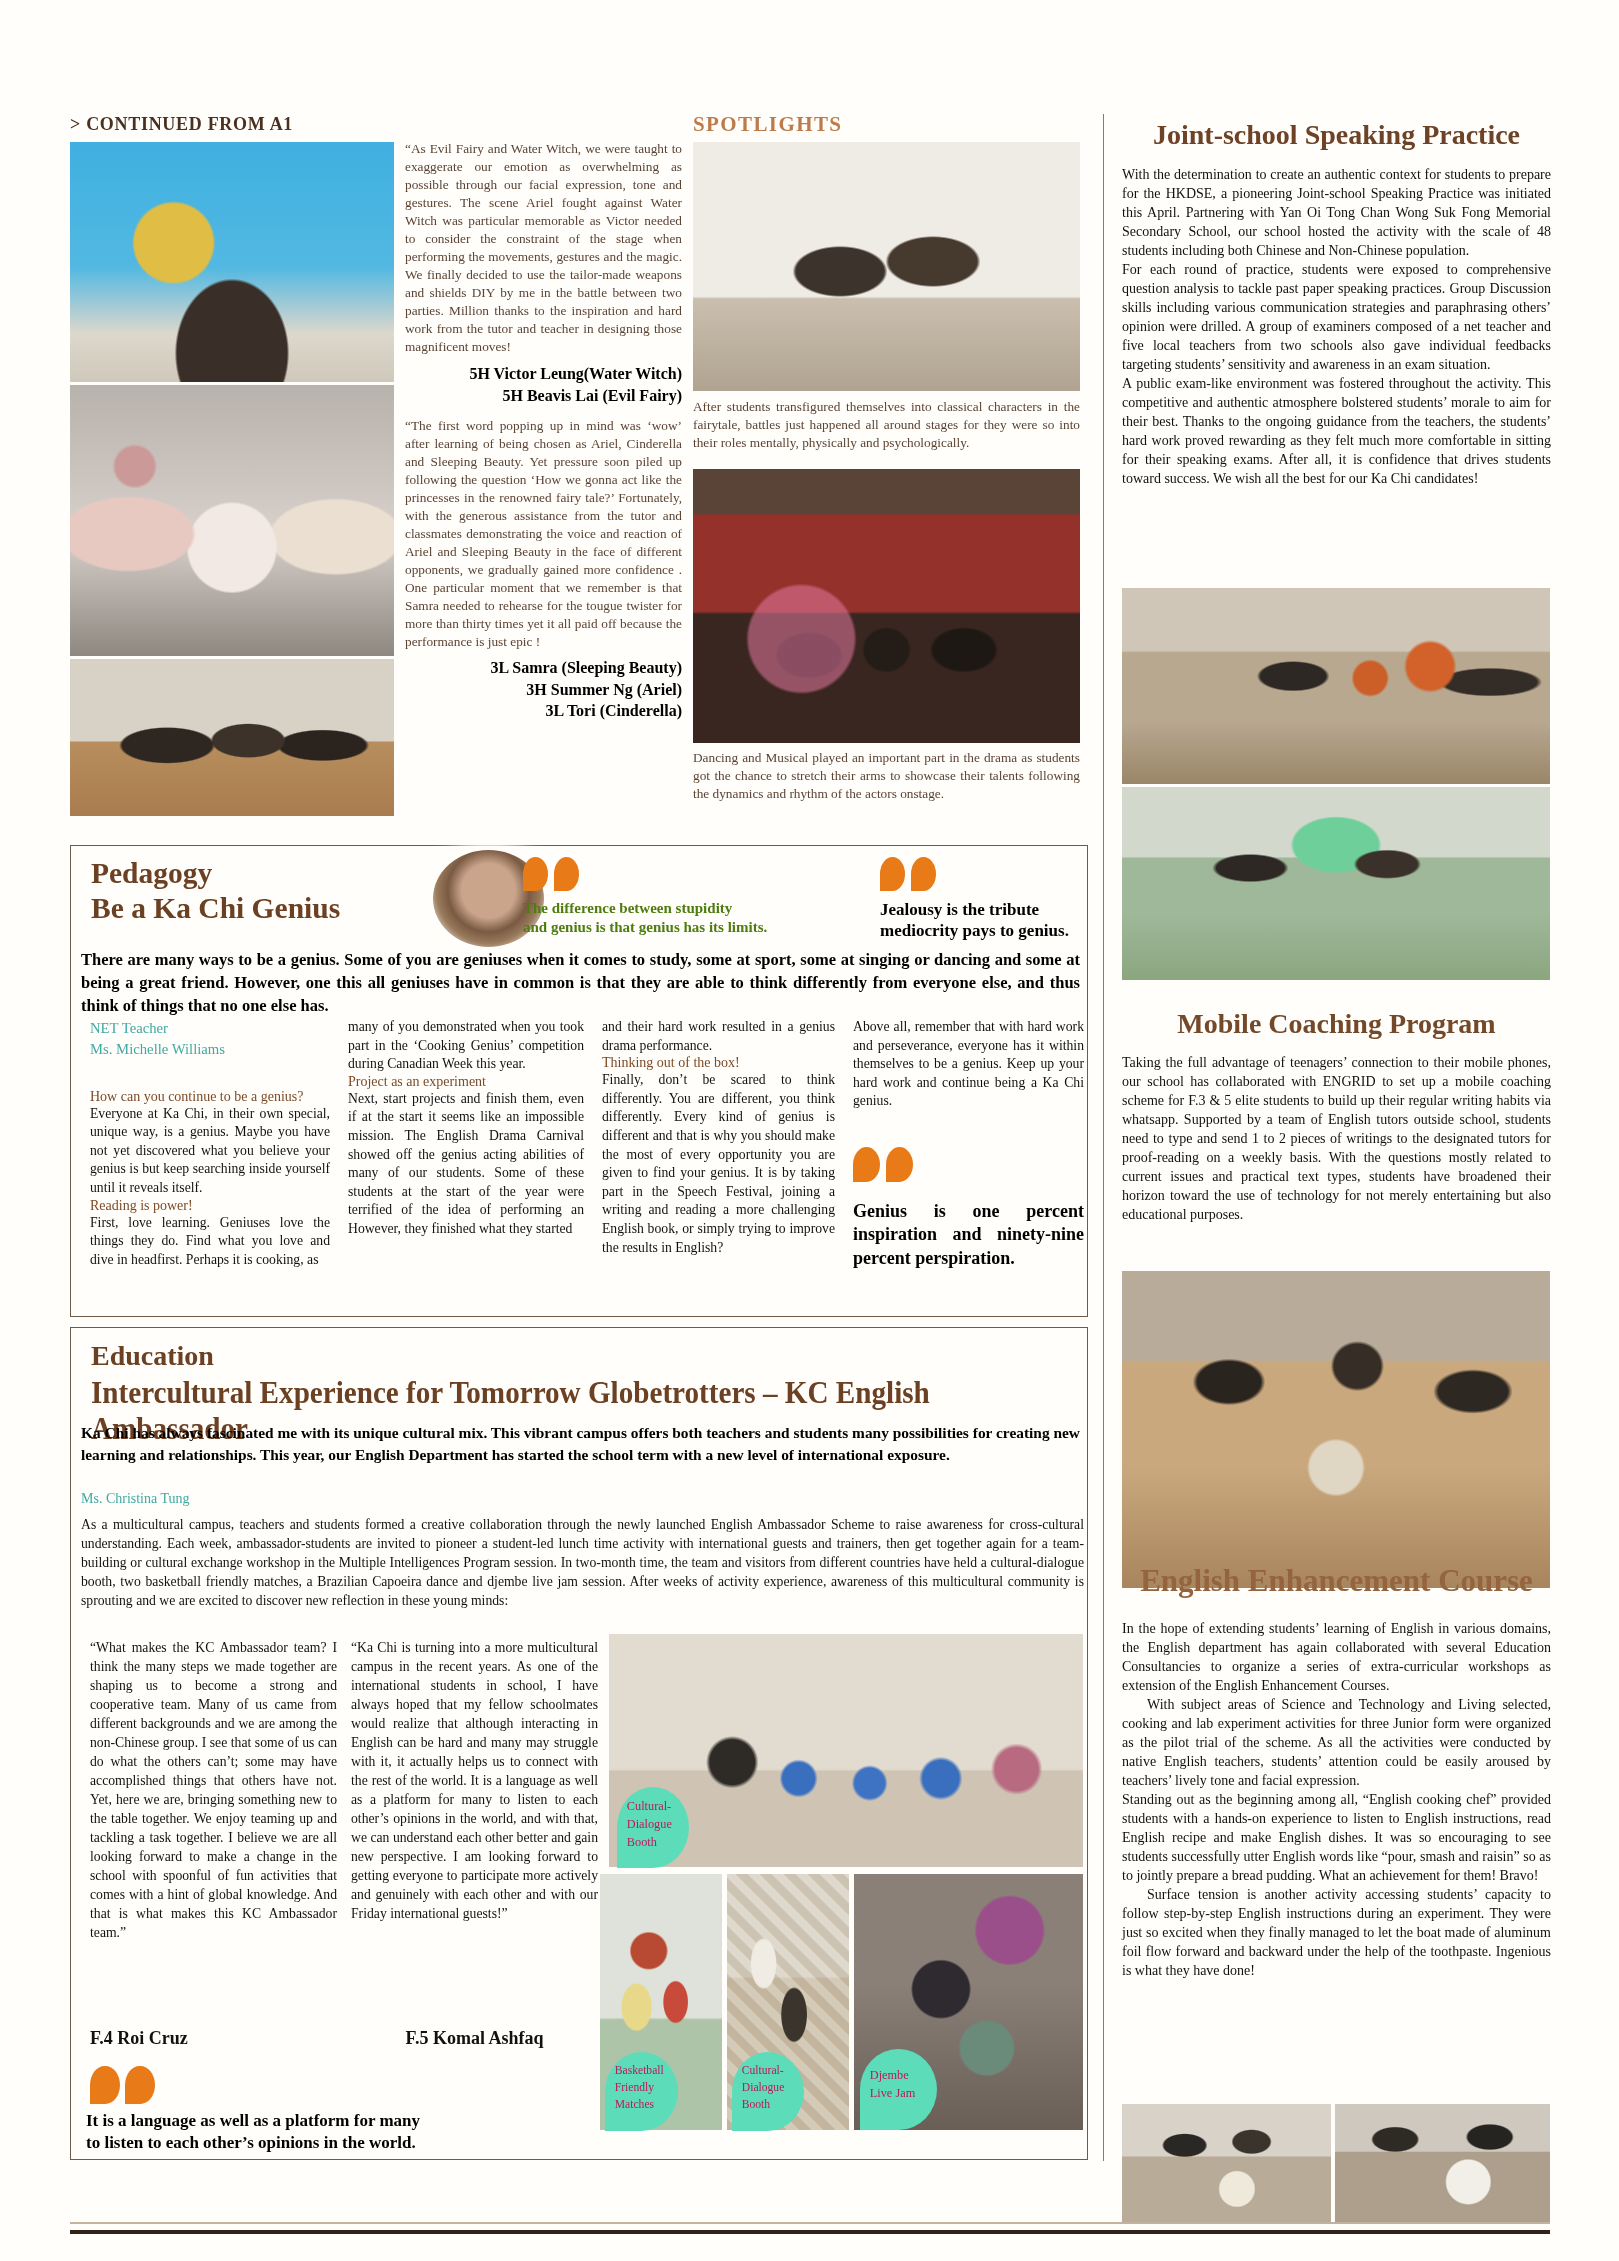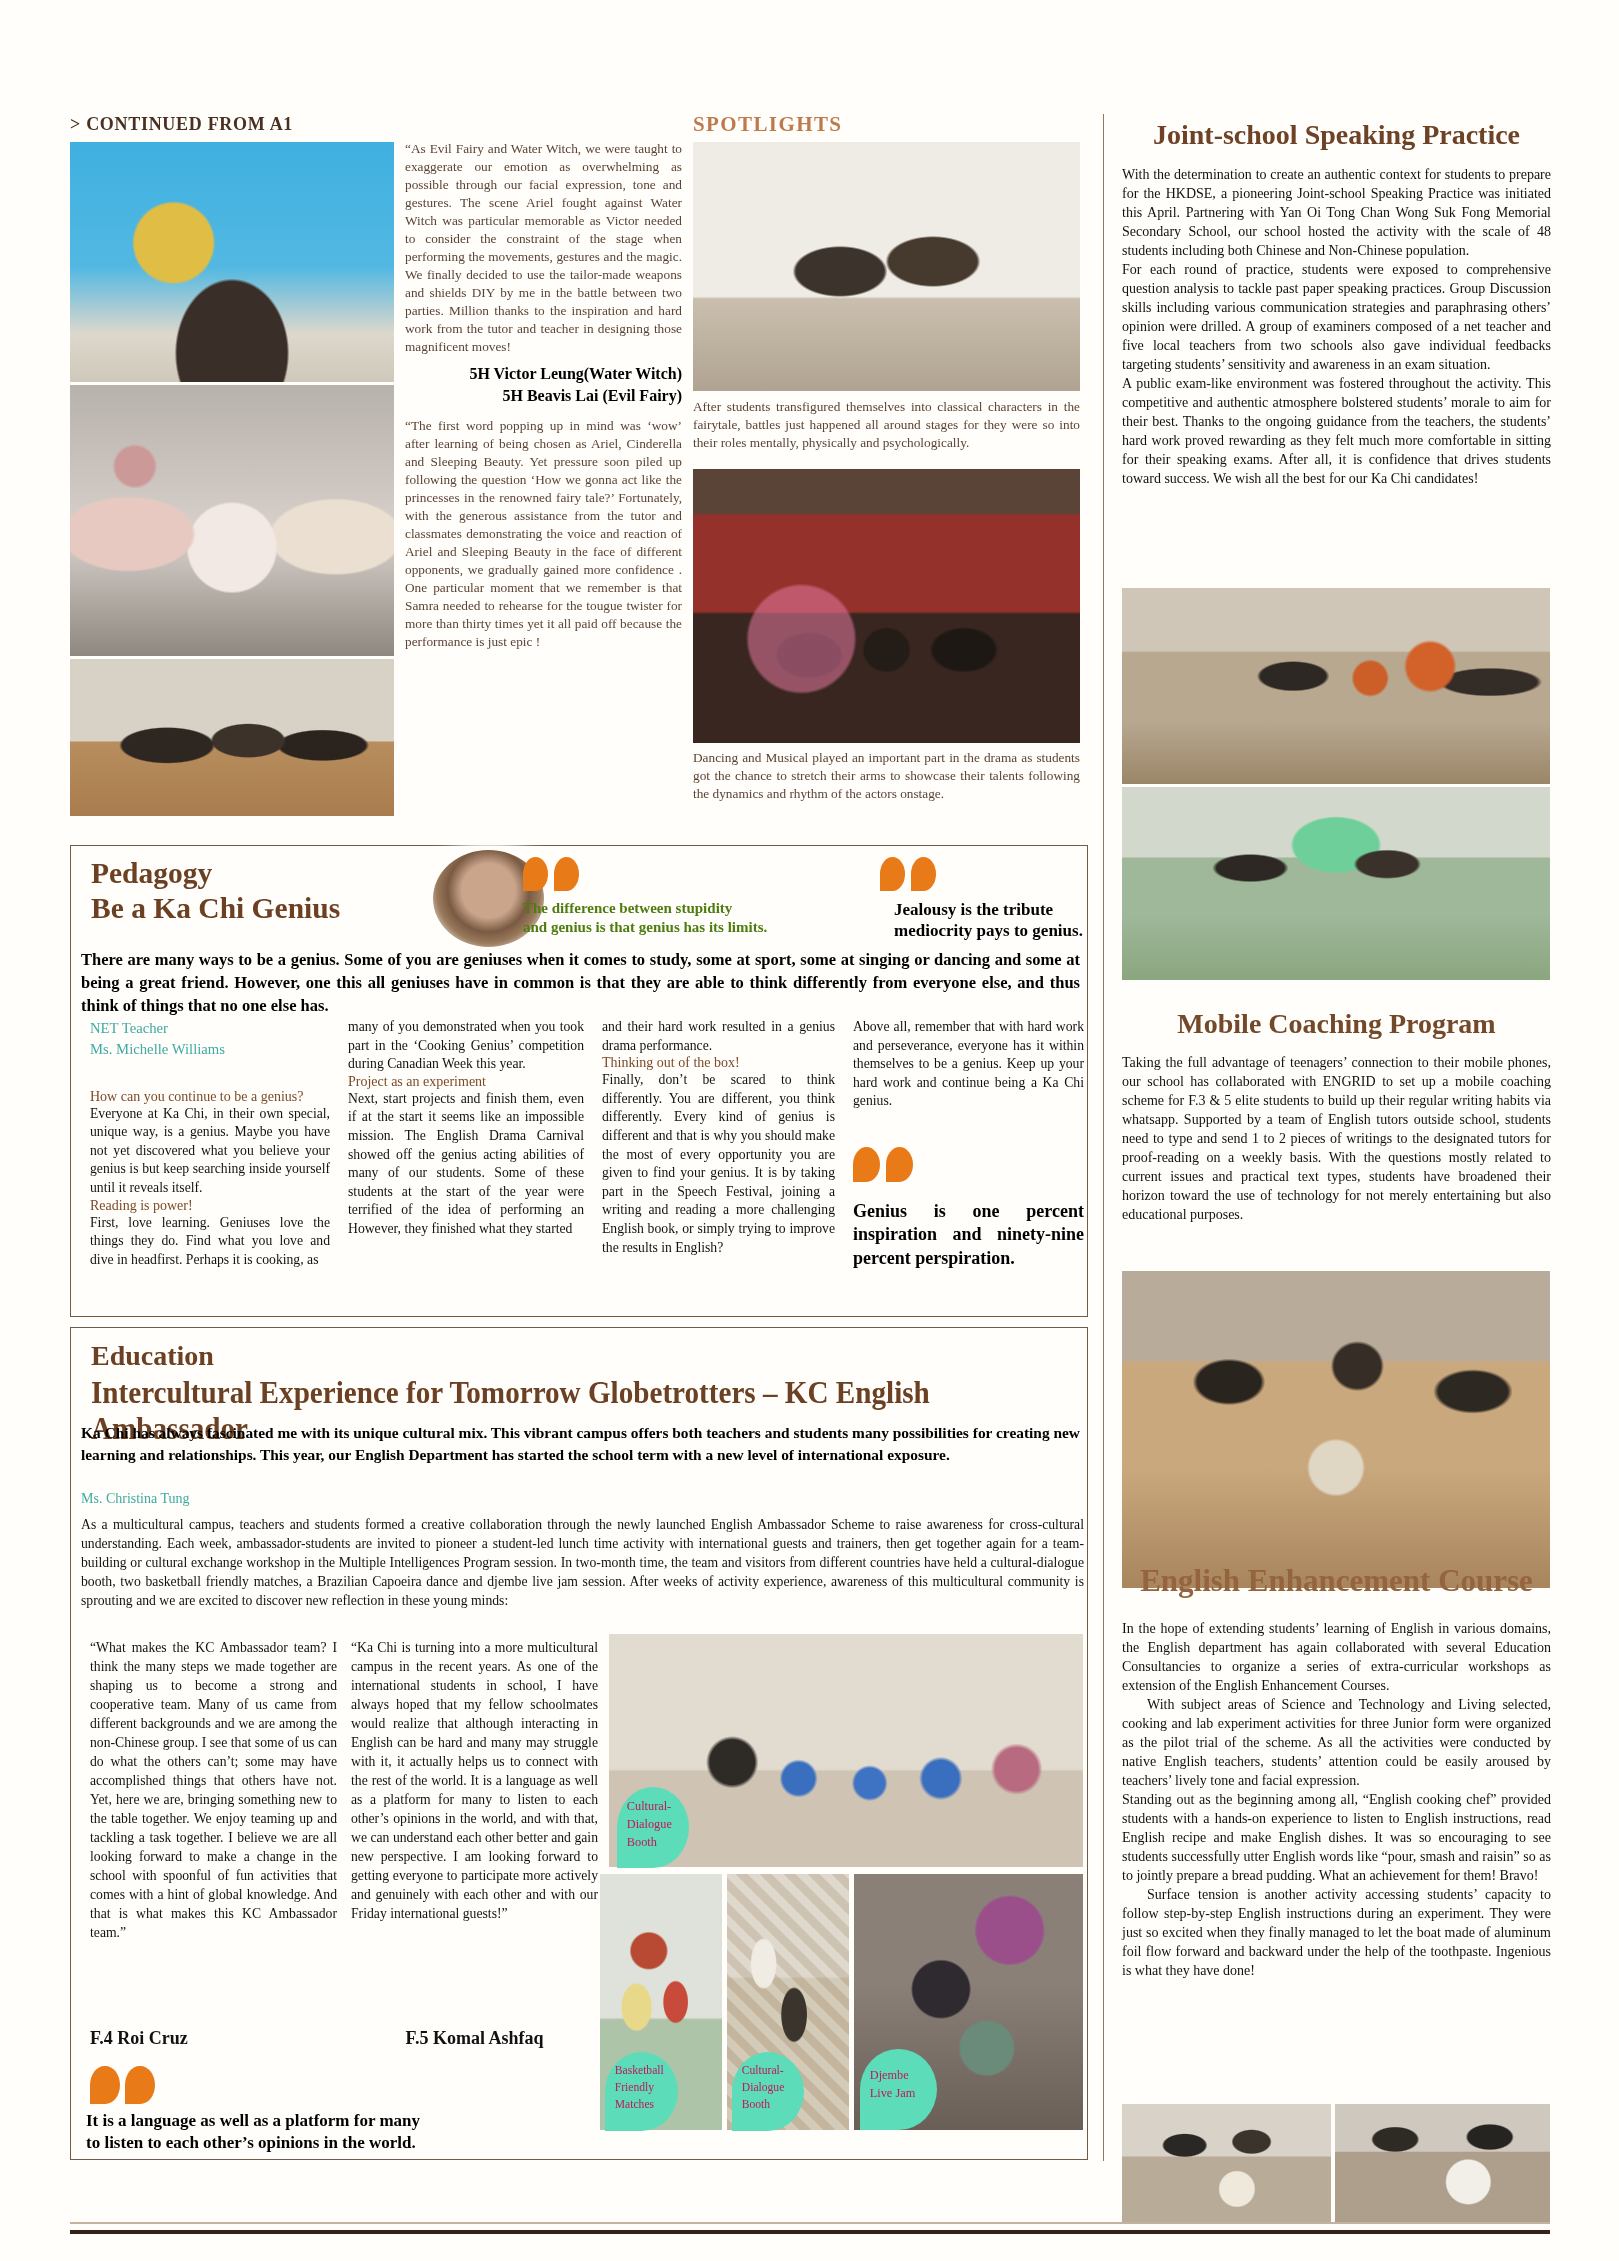--- a/index.html
+++ b/index.html
@@ -42,20 +42,25 @@
        radial-gradient(ellipse at 78% 55%, #2a231e 0 12%, rgba(0,0,0,0) 13%),
        linear-gradient(180deg,#d8d2c6 0 52%, #b98e5e 53%, #a87c4e 100%);"></div>
 
   <div class="abs" style="left:405px;top:140px;width:277px;">
     <p class="jt brown" style="font-size:13.3px;line-height:18px;">“As Evil Fairy and Water Witch, we were taught to exaggerate our emotion as overwhelming as possible through our facial expression, tone and gestures. The scene Ariel fought against Water Witch was particular memorable as Victor needed to consider the constraint of the stage when performing the movements, gestures and the magic. We finally decided to use the tailor-made weapons and shields DIY by me in the battle between two parties. Million thanks to the inspiration and hard work from the tutor and teacher in designing those magnificent moves!</p>
     <div style="text-align:right;font-weight:bold;font-size:16px;line-height:1.35;margin-top:7px;color:#000;">
       <div>5H Victor Leung(Water Witch)</div>
       <div>5H Beavis Lai (Evil Fairy)</div>
     </div>
     <p class="jt brown" style="font-size:13.3px;line-height:18px;margin-top:11.2px;">“The first word popping up in mind was ‘wow’ after learning of being chosen as Ariel, Cinderella and Sleeping Beauty. Yet pressure soon piled up following the question ‘How we gonna act like the princesses in the renowned fairy tale?’ Fortunately, with the generous assistance from the tutor and classmates demonstrating the voice and reaction of Ariel and Sleeping Beauty in the face of different opponents, we gradually gained more confidence . One particular moment that we remember is that Samra needed to rehearse for the tougue twister for more than thirty times yet it all paid off because the performance is just epic !</p>
+    <div style="text-align:right;font-weight:bold;font-size:16px;line-height:1.35;margin-top:5.6px;color:#000;">
+      <div>3L Samra (Sleeping Beauty)</div>
+      <div>3H Summer Ng (Ariel)</div>
+      <div>3L Tori (Cinderella)</div>
+    </div>
   </div>
 
   <div class="abs" style="left:693px;top:112px;font-size:21px;font-weight:bold;color:#bd7b4b;letter-spacing:1.4px;">SPOTLIGHTS</div>
   <div class="ph" style="left:693px;top:142px;width:387px;height:249px;background:
        radial-gradient(ellipse at 38% 52%, #3c332c 0 13%, rgba(0,0,0,0) 14%),
        radial-gradient(ellipse at 62% 48%, #46392e 0 13%, rgba(0,0,0,0) 14%),
        linear-gradient(180deg,#efece6 0 62%, #cabfae 63%, #b0a391 100%);"></div>
   <p class="abs jt brown" style="left:693px;top:398px;width:387px;font-size:13.3px;line-height:18px;">After students transfigured themselves into classical characters in the fairytale, battles just happened all around stages for they were so into their roles mentally, physically and psychologically.</p>
   <div class="ph" style="left:693px;top:469px;width:387px;height:274px;background:
        radial-gradient(circle at 28% 62%, rgba(228,120,160,.55) 0 16%, rgba(0,0,0,0) 17%),
@@ -121,21 +126,21 @@
   <div class="qmark" style="left:523px;top:857px;">
     <span style="width:25px;height:34px;"></span>
       <span style="width:25px;height:34px;"></span>
   </div>
   <div class="abs pre" style="left:523px;top:899px;width:309px;font-weight:bold;font-size:15px;line-height:1.25;color:#4d7c0f;">The difference between stupidity
 and genius is that genius has its limits.</div>
   <div class="qmark" style="left:880px;top:857px;">
     <span style="width:25px;height:34px;"></span>
       <span style="width:25px;height:34px;"></span>
   </div>
-  <div class="abs pre" style="left:880px;top:899px;width:203px;font-weight:bold;font-size:17px;line-height:1.25;color:#000;margin-left:14px;">Jealousy is the tribute
+  <div class="abs pre" style="left:880px;top:899px;width:203px;font-weight:bold;font-size:17px;line-height:1.25;color:#000;">Jealousy is the tribute
 mediocrity pays to genius.</div>
   <p class="abs jt" style="left:81px;top:948px;width:999px;font-weight:bold;font-size:16.5px;line-height:23px;color:#000;">There are many ways to be a genius. Some of you are geniuses when it comes to study, some at sport, some at singing or dancing and some at being a great friend. However, one this all geniuses have in common is that they are able to think differently from everyone else, and thus think of things that no one else has.</p>
 
   <div class="abs" style="left:90px;top:1018px;width:240px;">
     <div class="teal" style="font-size:14.7px;line-height:1.4;">NET Teacher</div>
     <div class="teal" style="font-size:14.7px;line-height:1.4;">Ms. Michelle Williams</div>
     <div class="subhead" style="font-size:14px;margin-top:29.5px;">How can you continue to be a genius?</div>
     <p class="jt colbody">Everyone at Ka Chi, in their own special, unique way, is a genius.    Maybe you have not yet discovered what you believe your genius is but keep searching inside yourself until it reveals itself.</p>
     <div class="subhead" style="font-size:14px;">Reading is power!</div>
     <p class="jt colbody">First, love learning. Geniuses love the things they do. Find what you love and dive in headfirst.  Perhaps it is cooking, as</p>

